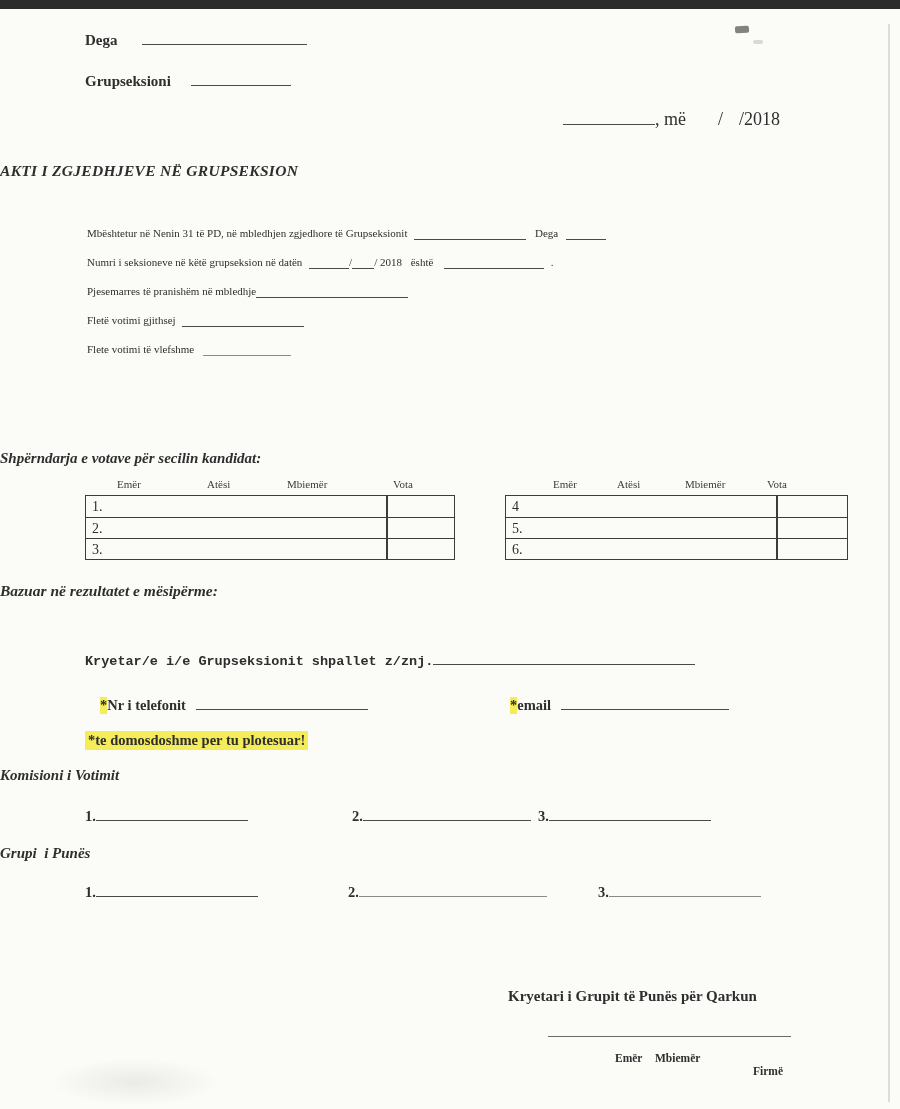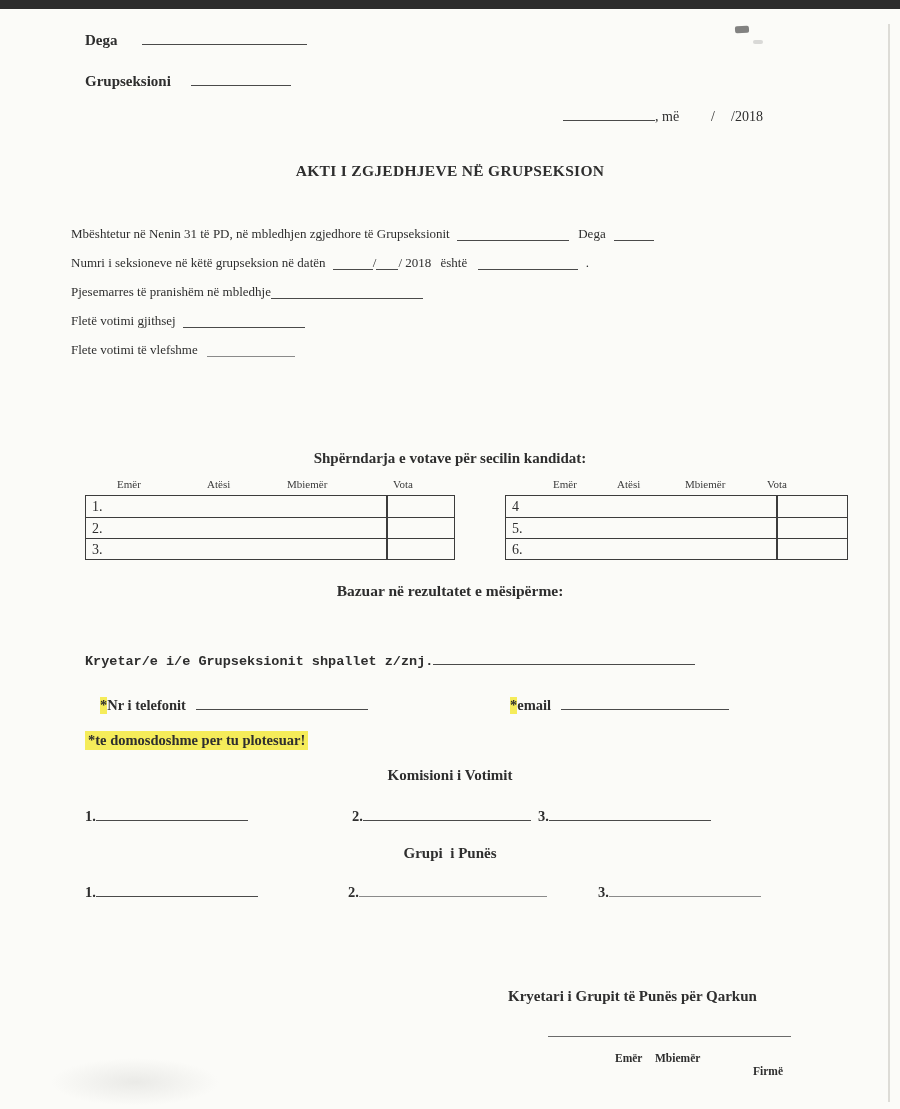--- a/index.html
+++ b/index.html
@@ -16,30 +16,30 @@
   
   .bl{
     display:inline-block;
     border-bottom:1.6px solid #4a4a4a;
     height:10px;
     vertical-align:-3px;
   }
   .bl.gray{border-bottom-color:#8a8a8a;}
   .abs{position:absolute;}
   .row{display:flex;align-items:baseline;}
-  .center{left:0;width:100%;text-align:center;}
+  .center{left:0;width:100%;font-style:italic;}
   
   .scan-band{position:absolute;top:0;left:0;width:100%;height:9px;background:#2c2c2c;}
   .edge-line{position:absolute;left:888px;top:24px;width:1.5px;height:1078px;background:#dddcd7;}
   .smudge1{position:absolute;left:735px;top:26px;width:14px;height:7px;background:#4e4e4e;border-radius:2px;opacity:.7;transform:rotate(-3deg);}
   .smudge2{position:absolute;left:753px;top:40px;width:10px;height:4px;background:#9a9a9a;border-radius:2px;opacity:.35;}
   .blotch{position:absolute;left:50px;top:1058px;width:170px;height:48px;
     background:radial-gradient(ellipse at center,#eaeae7 0%,rgba(250,250,248,0) 70%);}
   
-  .intro{position:absolute;left:71px;top:219px;width:745px;font-size:13px;line-height:29px;}
+  .intro{position:absolute;left:87px;top:219px;width:745px;font-size:11px;line-height:29px;}
   
   .vtable{position:absolute;}
   .vhead{position:relative;height:17px;font-size:11px;color:#3a3a3a;}
   .vhead span{position:absolute;top:0;}
   .vbox{position:relative;border:1.8px solid #3c3c3c;background:transparent;}
   .vrow{position:relative;height:21px;font-size:14px;padding-left:6px;box-sizing:border-box;border-top:1.5px solid #3c3c3c;line-height:21px;}
   .vrow:first-child{border-top:none;}
   .vota-sep{position:absolute;top:0;bottom:0;width:1.5px;background:#3c3c3c;}
   
   .hl{background:#f5ec5a;}
@@ -60,21 +60,21 @@
 
   <div class="abs row" style="left:85px;top:32px;font-size:15px;">
     <span class="t b">Dega</span>
     <span class="bl" style="width:165px;margin-left:24px;"></span>
   </div>
   <div class="abs row" style="left:85px;top:73px;font-size:15px;">
     <span class="t b">Grupseksioni</span>
     <span class="bl" style="width:100px;margin-left:20px;"></span>
   </div>
 
-  <div class="abs row" style="left:563px;top:109px;font-size:14px;">
+  <div class="abs row" style="left:563px;top:109px;font-size:18px;">
     <span class="bl" style="width:92px;"></span>
     <span class="t">, më</span>
     <span class="t" style="margin-left:32px;">/</span>
     <span class="t" style="margin-left:16px;">/2018</span>
   </div>
 
   <div class="abs center t b" style="top:162px;font-size:15.5px;letter-spacing:.3px;">AKTI I ZGJEDHJEVE NË GRUPSEKSION</div>
 
   <div class="intro">
     <div>

